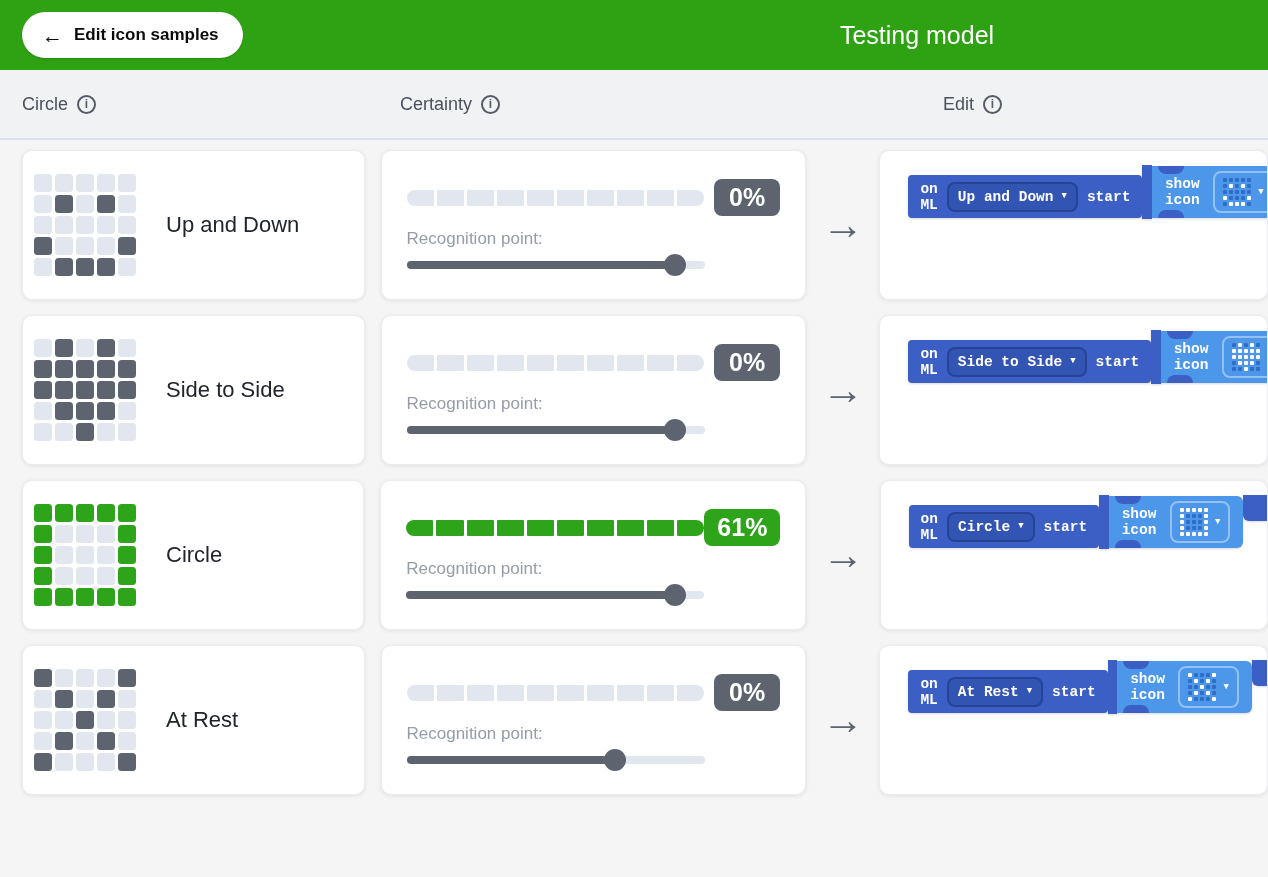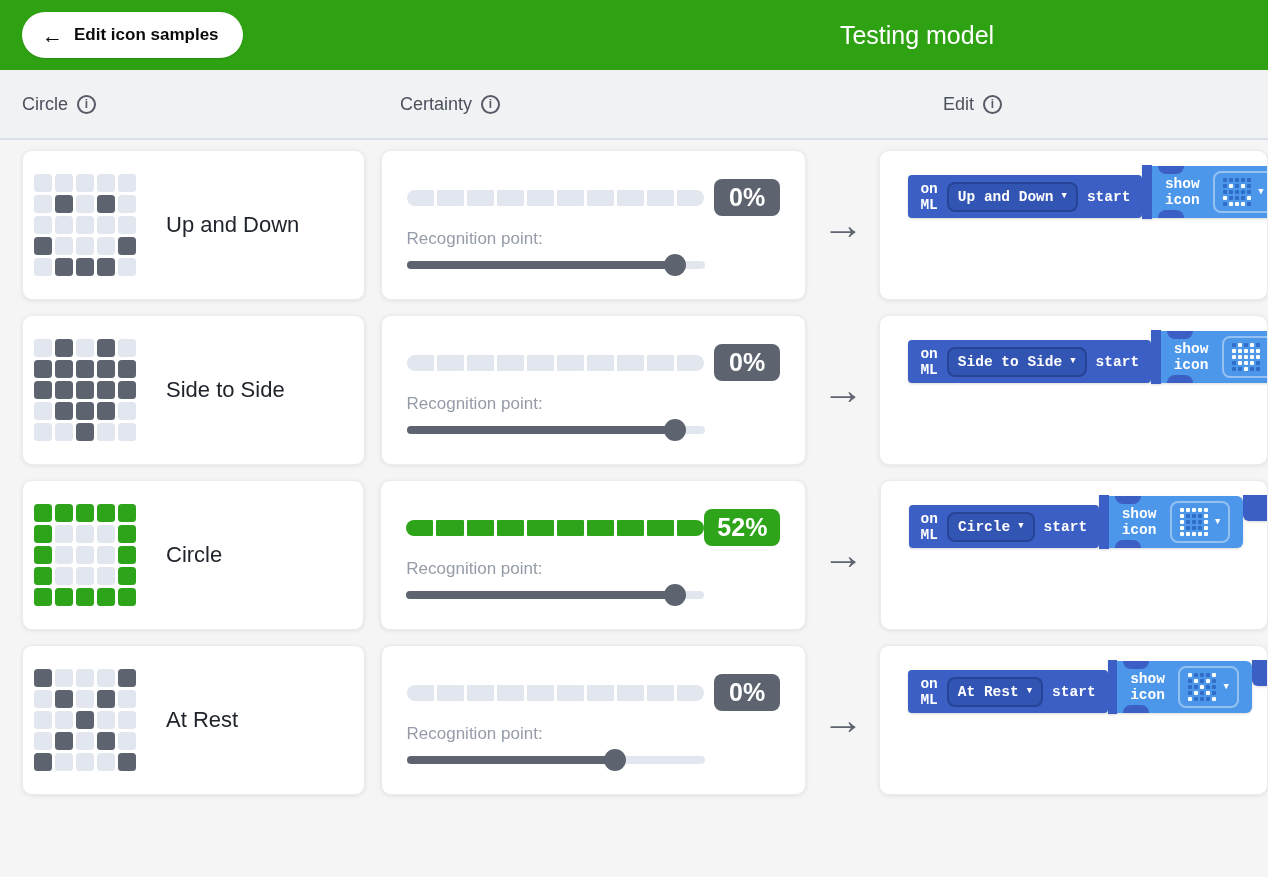--- a/index.html
+++ b/index.html
@@ -372,21 +372,21 @@
             <div class="cell" style="background: rgb(45, 164, 26);"></div>
             <div class="cell" style="background: rgb(45, 164, 26);"></div>
             <div class="cell" style="background: rgb(45, 164, 26);"></div>
             <div class="cell" style="background: rgb(45, 164, 26);"></div>
             <div class="cell" style="background: rgb(45, 164, 26);"></div>
             <div class="cell" style="background: rgb(45, 164, 26);"></div>
             <div class="cell" style="background: rgb(45, 164, 26);"></div>
             <div class="cell" style="background: rgb(45, 164, 26);"></div>
             <div class="cell" style="background: rgb(45, 164, 26);"></div>
           </div>
-        <div class="badge" style="background: rgb(45, 164, 26);">52%</div>
+        <div class="badge" style="background: rgb(45, 164, 26);">61%</div>
       </div>
       <div class="recog">Recognition point:</div>
       <div class="slider" style="--pct: 90;">
         <div class="slider-fill"></div>
         <div class="slider-thumb"></div>
       </div>
     </div>
     <div class="arrow-box">→</div>
     <div class="card code-card">
       <div class="blk">

